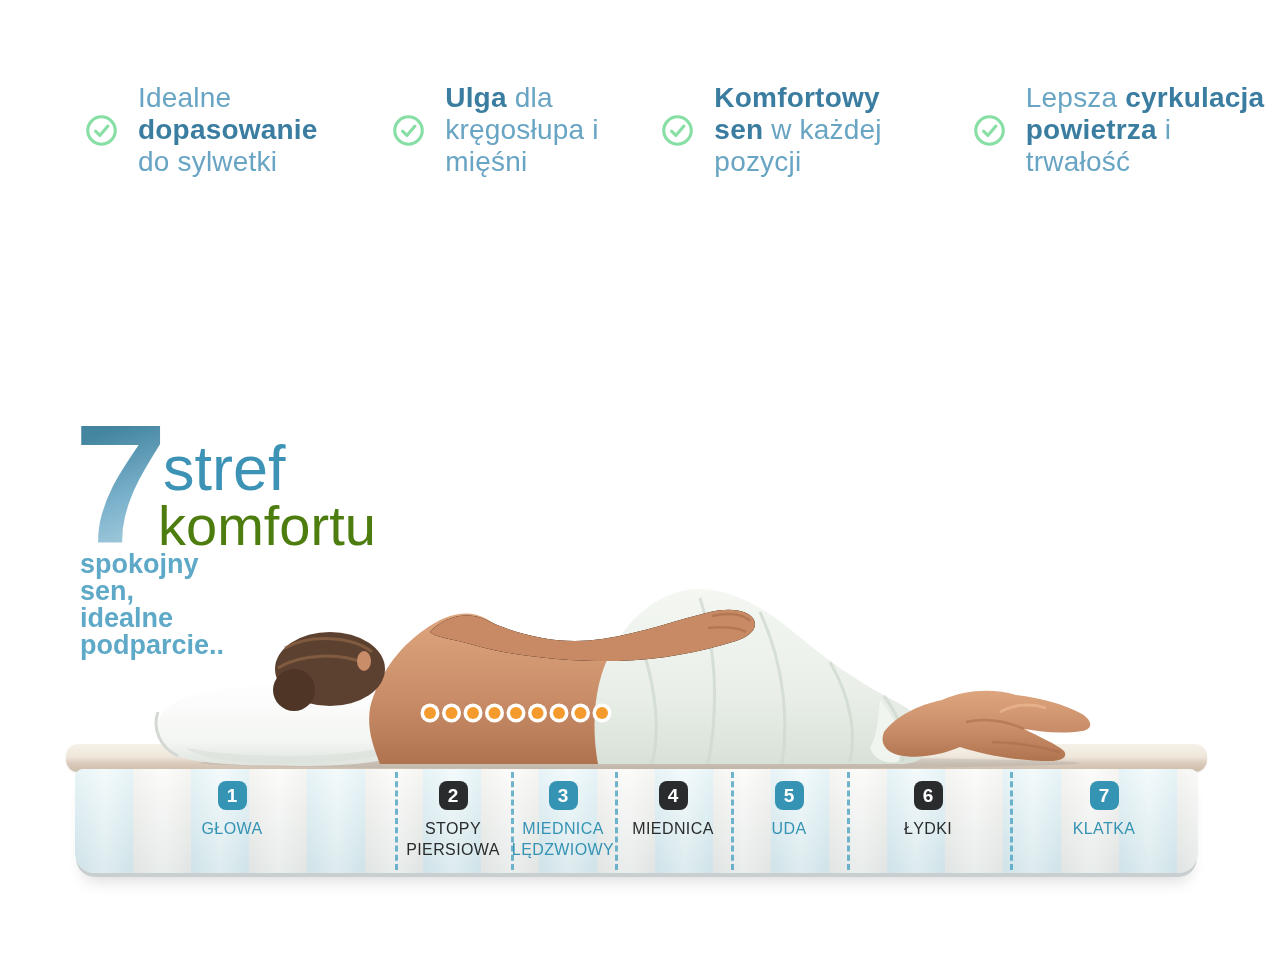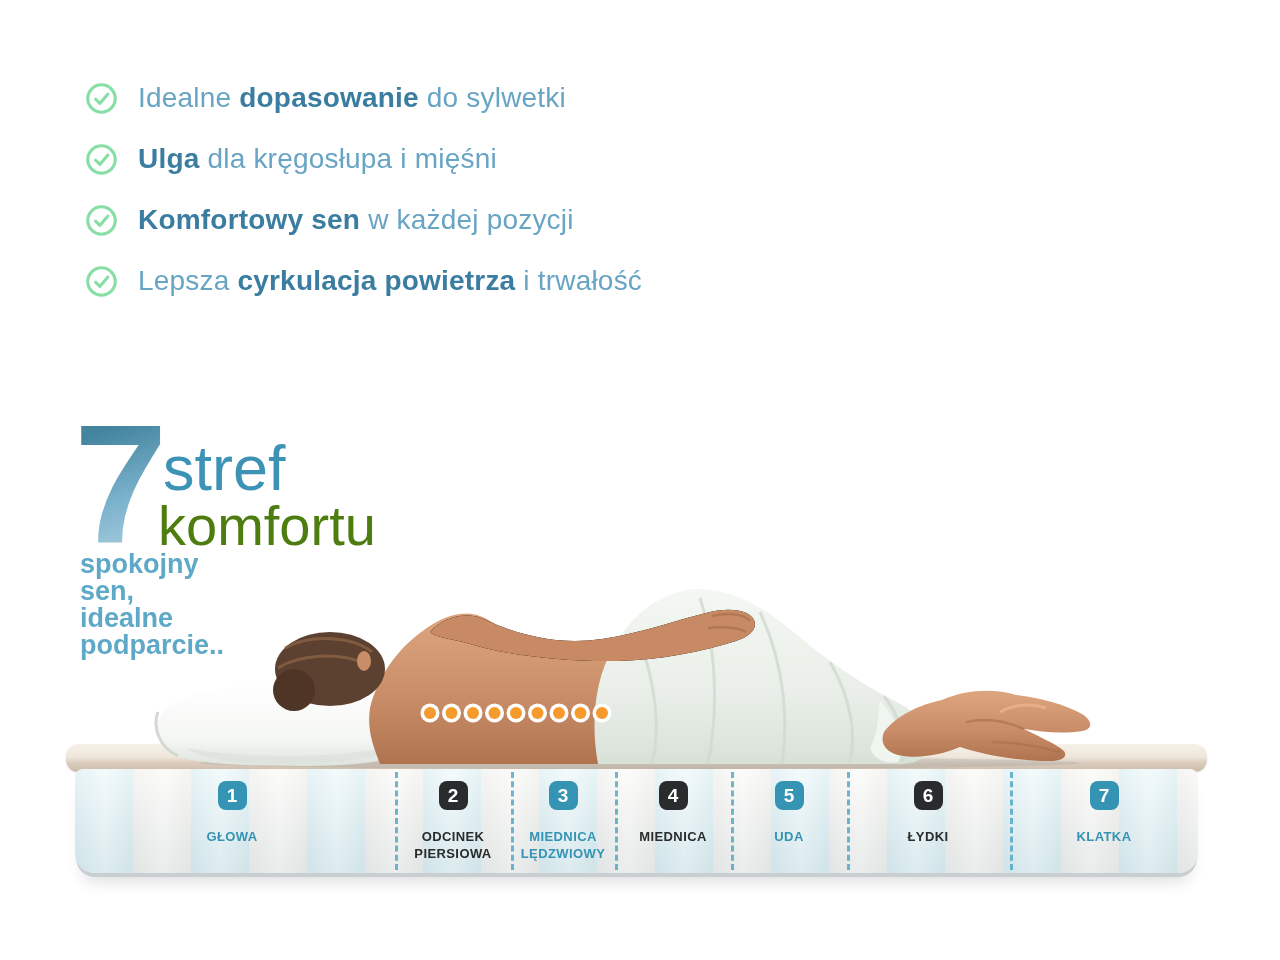--- a/index.html
+++ b/index.html
@@ -1,20 +1,20 @@
 <!DOCTYPE html>
 <html><head>
 <meta charset="utf-8">
 <style>
   html,body{margin:0;padding:0;background:#ffffff;}
   .canvas{position:relative;width:1280px;height:960px;background:#ffffff;overflow:hidden;
           font-family:"Liberation Sans","DejaVu Sans",sans-serif;}
 
   
-  .benefits{position:absolute;left:85px;top:82px;display:flex;flex-direction:column;gap:28px;}
+  .benefits{position:absolute;left:85px;top:82px;display:flex;flex-direction:row;gap:42px;}
   .benefit{display:flex;align-items:center;gap:20px;}
   .benefit .check{width:33px;height:33px;flex:0 0 33px;}
   .benefit p{margin:0;font-size:28px;line-height:1.15;color:#68a4c3;font-weight:500;letter-spacing:.2px;}
   .benefit p b{color:#3a7da0;font-weight:700;}
 
   
   .headline{position:absolute;left:0;top:0;}
   .big7{position:absolute;left:74px;top:416px;font-size:168px;font-weight:700;line-height:.82;
         background:linear-gradient(160deg,#43849f 15%,#7db3cd 60%,#aacfdf 95%);
         -webkit-background-clip:text;background-clip:text;color:transparent;}
@@ -32,21 +32,21 @@
         background:
           linear-gradient(180deg,rgba(255,255,255,.38),rgba(176,196,203,.22) 96%),
           repeating-linear-gradient(90deg,
             #d8ecf1 0px,#ecf7f9 30px,#d8ecf1 58px,
             #efeeea 58px,#faf9f6 88px,#efeeea 116px);
         box-shadow:0 5px 0 -1px #c9ced1,0 16px 16px -8px rgba(0,0,0,.14);}
   .dash{position:absolute;top:3px;bottom:3px;width:0;border-left:3px dashed #4da4c2;opacity:.8;}
   .zone{position:absolute;top:12px;width:130px;text-align:center;}
   .badge{display:inline-block;min-width:29px;height:29px;line-height:29px;border-radius:8px;
          color:#fff;font-size:19px;font-weight:700;}
-  .zlabel{margin-top:19px;font-size:13px;font-weight:700;letter-spacing:.4px;line-height:1.3;}
+  .zlabel{margin-top:9px;font-size:16px;font-weight:400;letter-spacing:.4px;line-height:1.3;}
   .teal .badge{background:#3593b3;} .teal .zlabel{color:#3593b3;}
   .dark .badge{background:#292b2c;} .dark .zlabel{color:#292b2c;}
   .figure{position:absolute;left:0;top:0;width:1280px;height:960px;pointer-events:none;}
 </style>
 </head>
 <body>
 
 <div class="canvas">
 
   <section class="benefits">
@@ -98,21 +98,21 @@
       <div class="dash" style="left:656px;"></div>
       <div class="dash" style="left:772px;"></div>
       <div class="dash" style="left:935px;"></div>
 
       <div class="zone teal" style="left:92px;">
         <div class="badge">1</div>
         <div class="zlabel">GŁOWA</div>
       </div>
       <div class="zone dark" style="left:313px;">
         <div class="badge">2</div>
-        <div class="zlabel">ODCINEK PIERSIOWA</div>
+        <div class="zlabel">STOPY PIERSIOWA</div>
       </div>
       <div class="zone teal" style="left:423px;">
         <div class="badge">3</div>
         <div class="zlabel">MIEDNICA LĘDZWIOWY</div>
       </div>
       <div class="zone dark" style="left:533px;">
         <div class="badge">4</div>
         <div class="zlabel">MIEDNICA</div>
       </div>
       <div class="zone teal" style="left:649px;">

